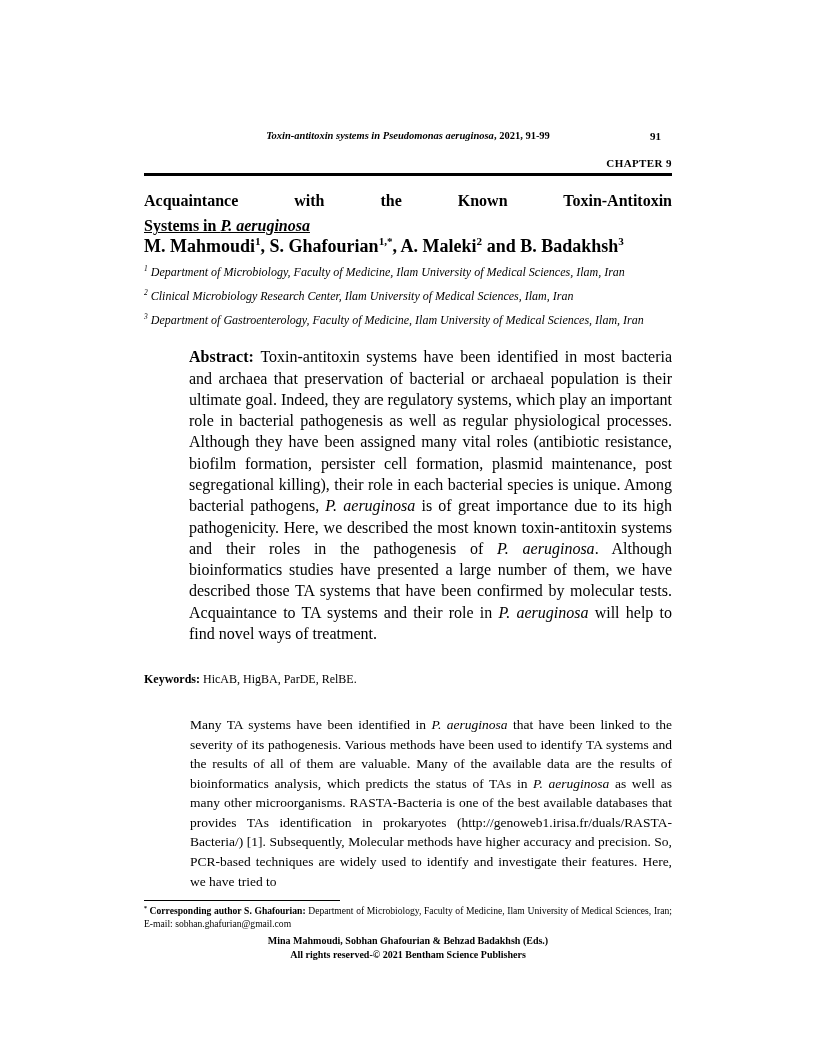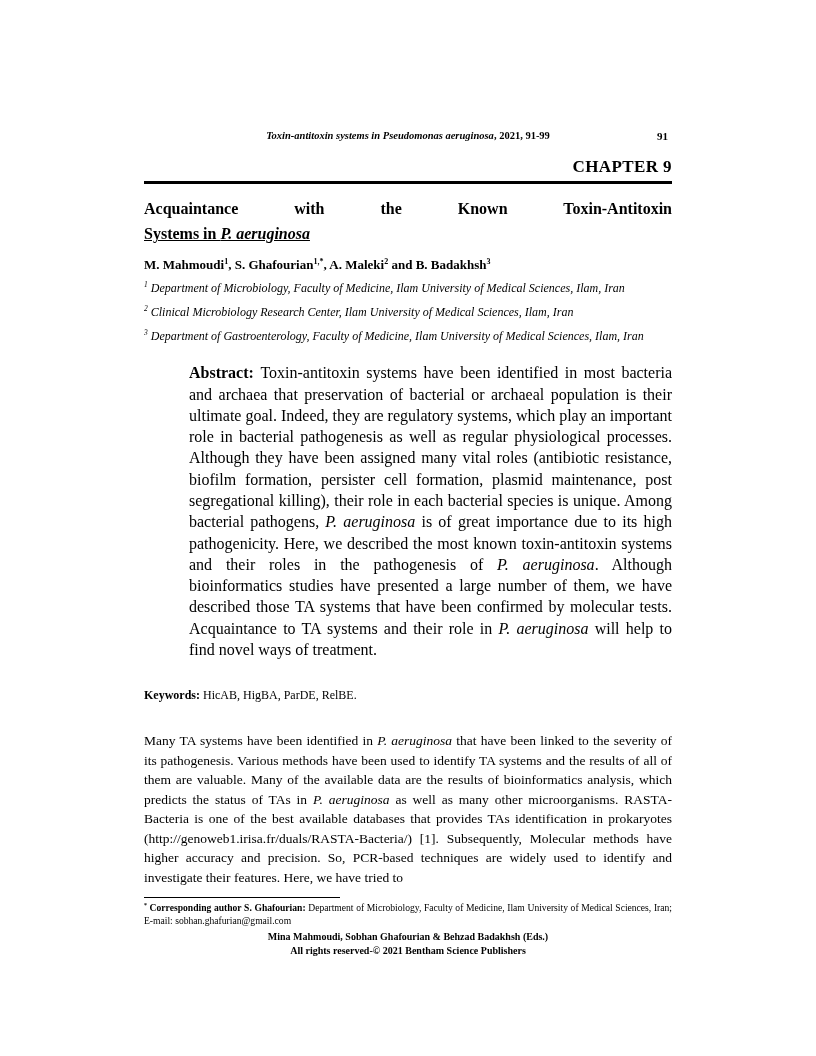--- a/index.html
+++ b/index.html
@@ -11,31 +11,31 @@
     font-family: "Liberation Serif", serif;
     color: #000000;
     overflow: hidden;
   }
   .content { position: absolute; left: 144px; top: 130px; width: 528px; }
   .b { font-weight: bold; }
   .i { font-style: italic; }
   sup { font-size: 0.62em; vertical-align: super; line-height: 0; }
   .running-head-row { position: relative; height: 15px; font-size: 10.5px; }
   .running-head { text-align: center; }
-  .page-num { position: absolute; right: 4px; top: 0; font-weight: bold; font-size: 11px; }
-  .chapter { margin-top: 12px; text-align: right; font-weight: bold; font-size: 17px; letter-spacing: 0.4px; }
+  .page-num { position: absolute; right: 11px; top: 0; font-weight: bold; font-size: 11px; }
+  .chapter { margin-top: 12px; text-align: right; font-weight: bold; font-size: 11px; letter-spacing: 0.4px; }
   .rule { margin-top: 4px; height: 3px; background: #000; }
   .title { margin-top: 15px; font-size: 16px; font-weight: bold; line-height: 1.25; }
   .title .l1 { display: block; text-align: justify; text-align-last: justify; }
   .title .l2 { display: block; margin-top: 5px; text-decoration: underline; }
-  .authors { margin-top: 13px; font-size: 13px; }
+  .authors { font-size: 18px; }
   .affiliation { margin-top: 7px; font-size: 12px; line-height: 1.4; text-align: justify; }
   .abstract { margin-top: 18px; margin-left: 45px; font-size: 16px; line-height: 1.33; text-align: justify; }
   .keywords { margin-top: 28px; font-size: 12px; }
-  .bodytext { margin-top: 28px; font-size: 13.5px; line-height: 1.45; text-align: justify; }
+  .bodytext { margin-top: 28px; font-size: 13.5px; line-height: 1.45; text-align: justify; margin-left: 46px; }
   .fn-rule { margin-top: 9px; width: 196px; height: 1px; background: #000; }
   .footnote { margin-top: 4px; font-size: 9.6px; line-height: 1.35; text-align: justify; }
   .footer { margin-top: 3px; text-align: center; font-weight: bold; font-size: 10px; line-height: 1.4; }
 </style>
 </head>
 <body>
 
 <div class="page">
   <div class="content">
 

